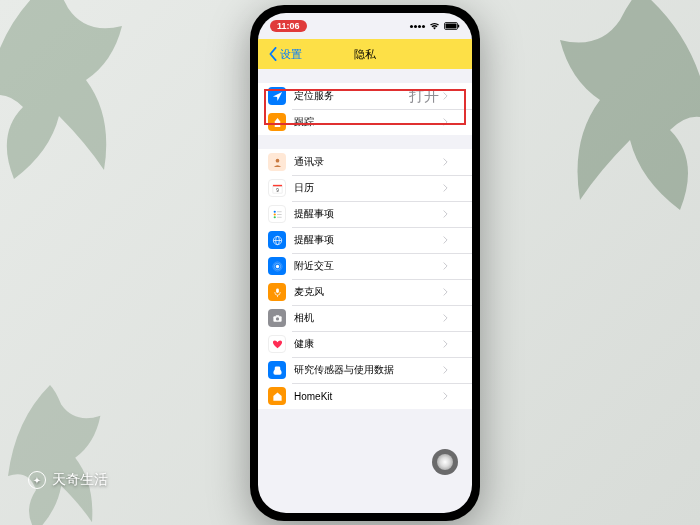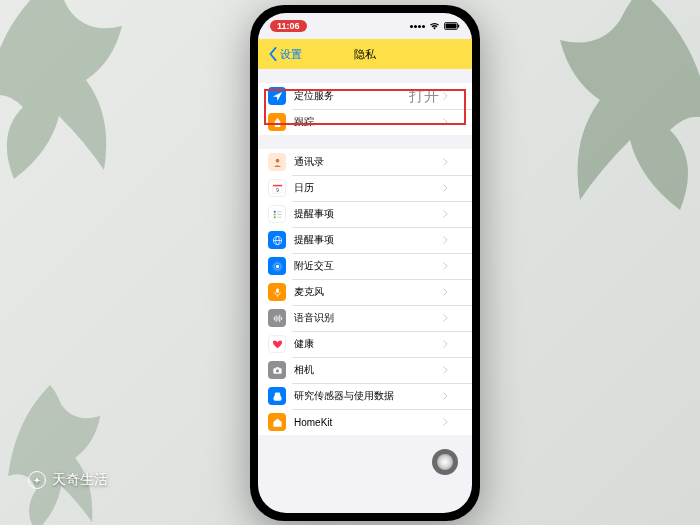--- a/index.html
+++ b/index.html
@@ -225,58 +225,41 @@
               </svg>
             </div>
           <div class="row-label">麦克风</div>
           <div class="row-chevron">
               <svg viewBox="0 0 6 10">
                 <path d="M1 1 L5 5 L1 9" fill="none" stroke="#c7c7cc" stroke-width="1.2" stroke-linecap="round"></path>
               </svg>
             </div>
         </div>
         <div class="row">
-          <div class="row-icon ic-speech">
-              <svg viewBox="0 0 12 12">
-                <rect x="2" y="4" width="1" height="4" fill="#fff"></rect>
-                <rect x="4" y="2.5" width="1" height="7" fill="#fff"></rect>
-                <rect x="6" y="3.5" width="1" height="5" fill="#fff"></rect>
-                <rect x="8" y="2" width="1" height="8" fill="#fff"></rect>
-                <rect x="10" y="4.5" width="1" height="3" fill="#fff"></rect>
-              </svg>
-            </div>
-          <div class="row-label">语音识别</div>
-          <div class="row-chevron">
-              <svg viewBox="0 0 6 10">
-                <path d="M1 1 L5 5 L1 9" fill="none" stroke="#c7c7cc" stroke-width="1.2" stroke-linecap="round"></path>
-              </svg>
-            </div>
-        </div>
-        <div class="row">
-          <div class="row-icon ic-health">
-              <svg viewBox="0 0 12 12">
-                <path d="M6 10 Q1 6 1 3.5 Q1 1.5 3 1.5 Q5 1.5 6 3.5 Q7 1.5 9 1.5 Q11 1.5 11 3.5 Q11 6 6 10" fill="#ff2d55"></path>
-              </svg>
-            </div>
-          <div class="row-label">健康</div>
-          <div class="row-chevron">
-              <svg viewBox="0 0 6 10">
-                <path d="M1 1 L5 5 L1 9" fill="none" stroke="#c7c7cc" stroke-width="1.2" stroke-linecap="round"></path>
-              </svg>
-            </div>
-        </div>
-        <div class="row">
           <div class="row-icon ic-cam">
               <svg viewBox="0 0 12 12">
                 <rect x="1.5" y="3.5" width="9" height="6" rx="1" fill="#fff"></rect>
                 <circle cx="6" cy="6.5" r="1.8" fill="#8e8e93"></circle>
                 <rect x="4" y="2.5" width="4" height="1.5" rx="0.5" fill="#fff"></rect>
               </svg>
             </div>
           <div class="row-label">相机</div>
+          <div class="row-chevron">
+              <svg viewBox="0 0 6 10">
+                <path d="M1 1 L5 5 L1 9" fill="none" stroke="#c7c7cc" stroke-width="1.2" stroke-linecap="round"></path>
+              </svg>
+            </div>
+        </div>
+        <div class="row">
+          <div class="row-icon ic-health">
+              <svg viewBox="0 0 12 12">
+                <path d="M6 10 Q1 6 1 3.5 Q1 1.5 3 1.5 Q5 1.5 6 3.5 Q7 1.5 9 1.5 Q11 1.5 11 3.5 Q11 6 6 10" fill="#ff2d55"></path>
+              </svg>
+            </div>
+          <div class="row-label">健康</div>
           <div class="row-chevron">
               <svg viewBox="0 0 6 10">
                 <path d="M1 1 L5 5 L1 9" fill="none" stroke="#c7c7cc" stroke-width="1.2" stroke-linecap="round"></path>
               </svg>
             </div>
         </div>
         <div class="row">
           <div class="row-icon ic-research">
               <svg viewBox="0 0 12 12">
                 <path d="M3 3 Q3 1.5 4.5 1.5 L7.5 1.5 Q9 1.5 9 3 L9 5 Q10.5 6.5 10.5 8.5 Q10.5 10.5 8.5 10.5 L3.5 10.5 Q1.5 10.5 1.5 8.5 Q1.5 6.5 3 5 Z" fill="#fff"></path>

